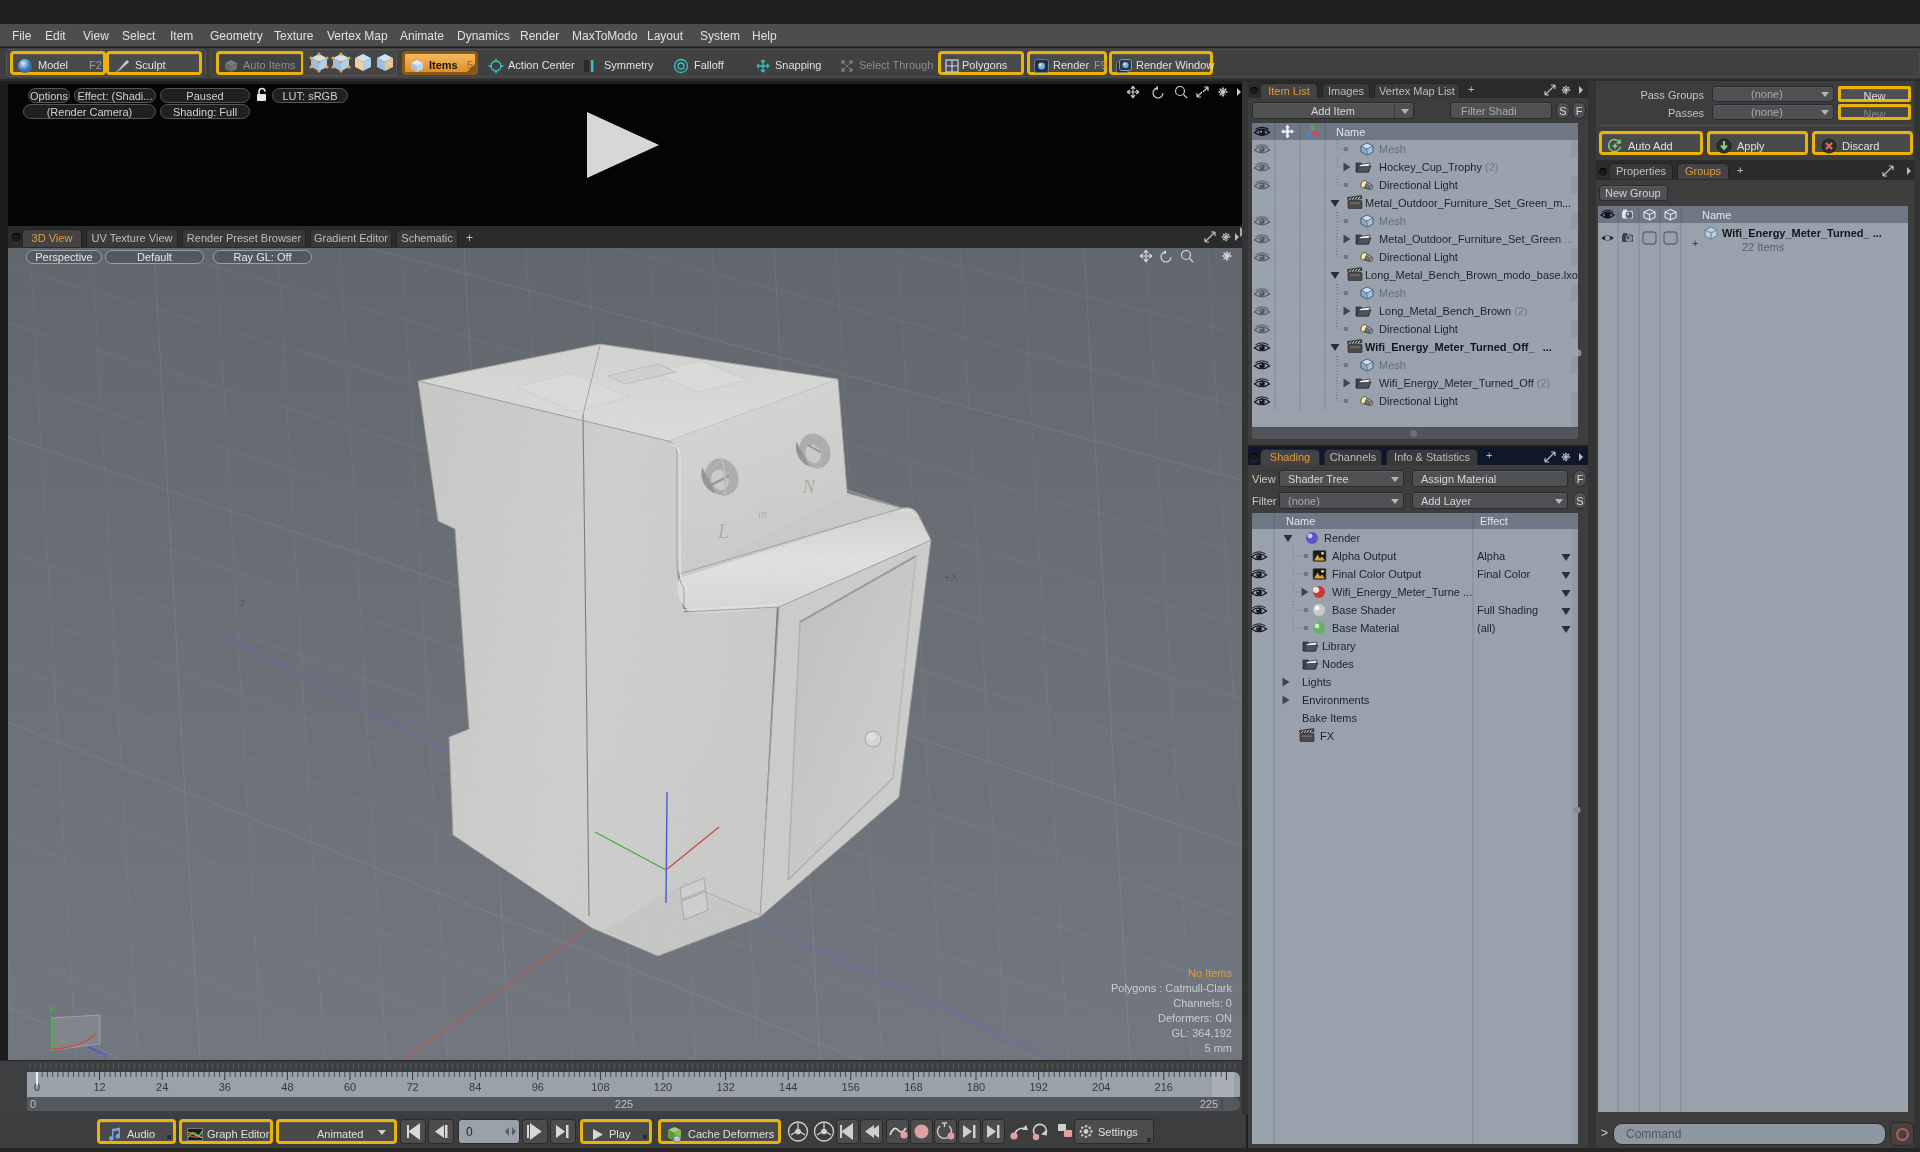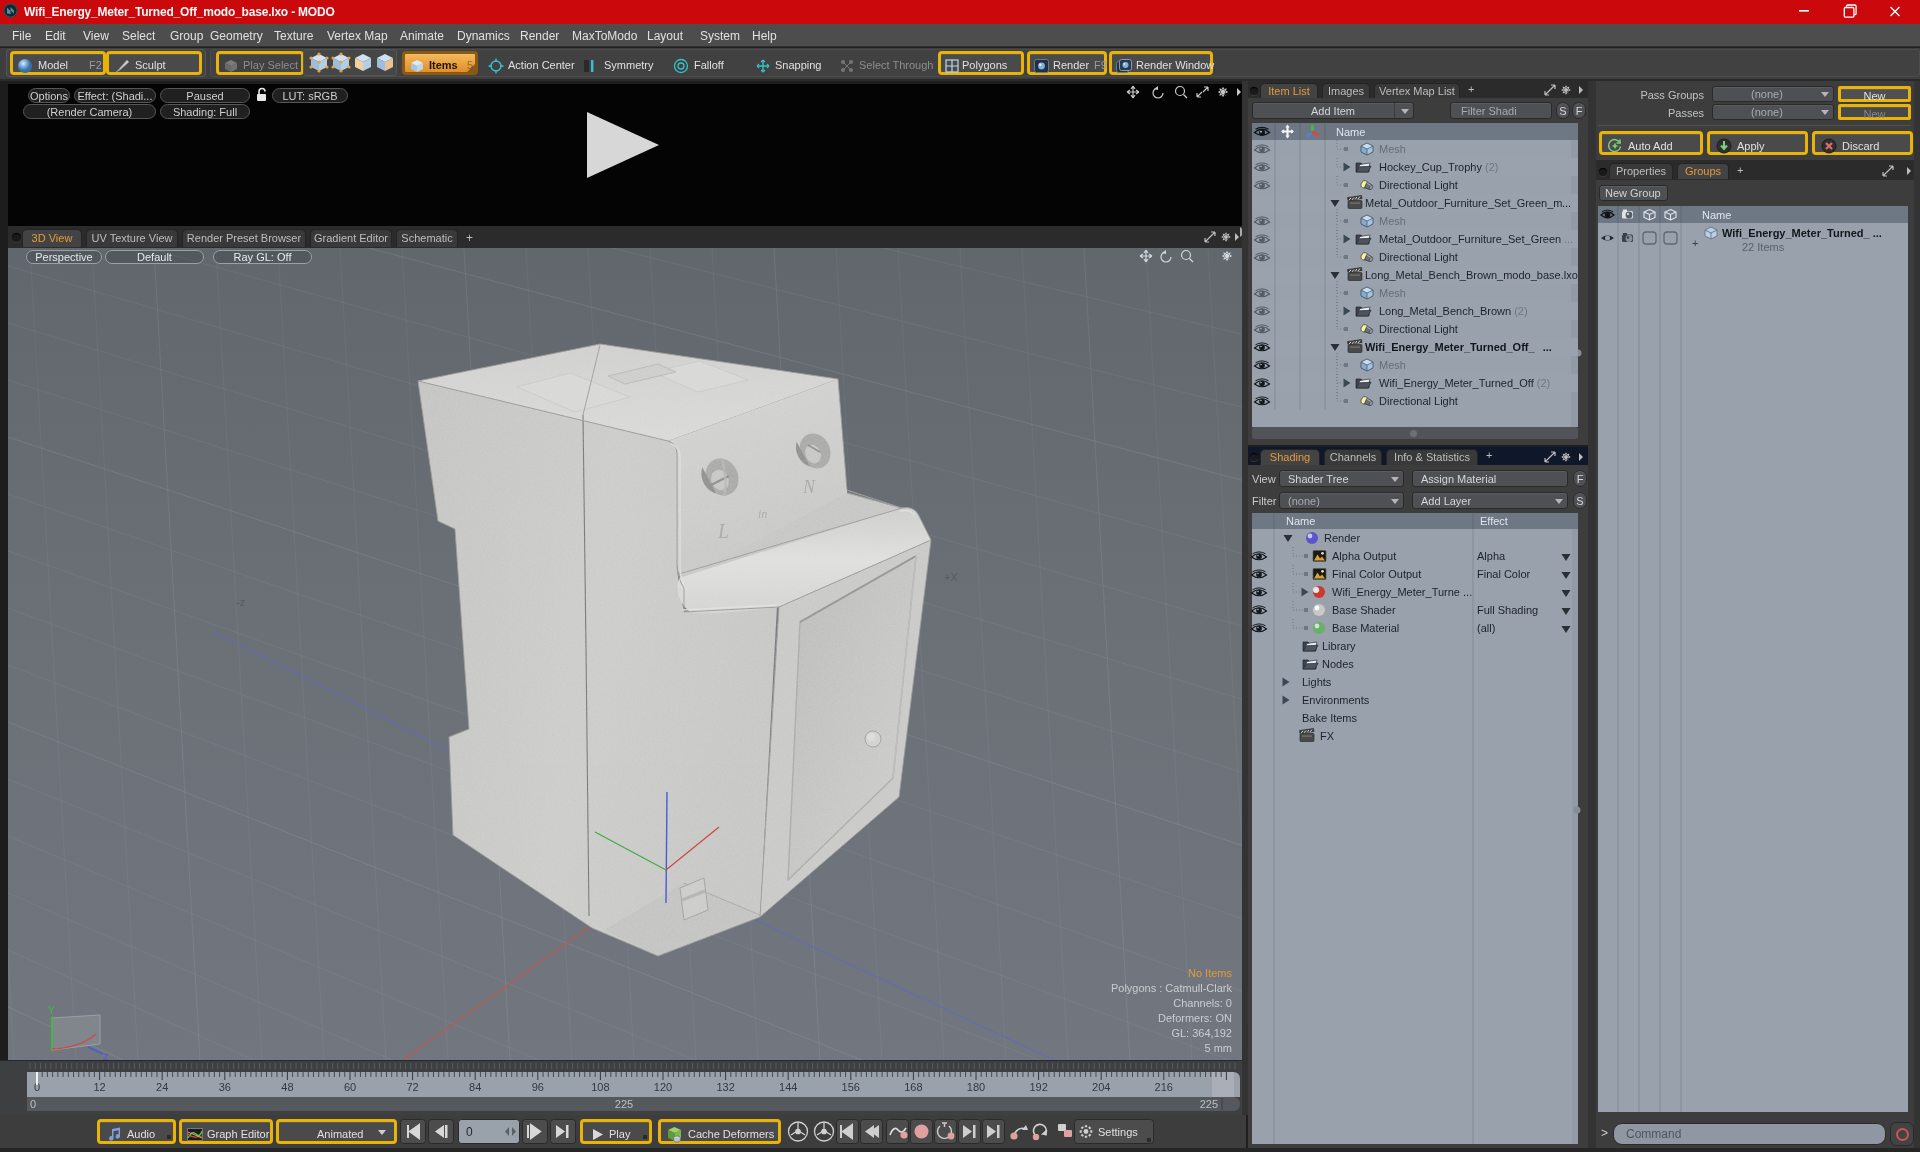--- a/index.html
+++ b/index.html
@@ -18,41 +18,27 @@
   color:#cfcfcf; font-size:11px; text-align:center; }
 .dd { position:absolute; background:#4e5054; border:1px solid #2a2a2a; border-radius:3px;
   color:#a7abaf; font-size:11px; box-shadow:inset 0 1px 0 rgba(255,255,255,0.07); }
 .ddarr { position:absolute; right:4px; top:50%; margin-top:-2px; width:0; height:0;
   border-left:4px solid transparent; border-right:4px solid transparent; border-top:5px solid #b5b5b5; }
 </style>
 </head>
 <body>
 <div id="stage">
 
-<div class="abs" id="titlebar" style="left:0;top:0;width:1920px;height:24px;background:#cb090c;">
-  <svg class="abs" style="left:3px;top:3px" width="15" height="15" viewBox="0 0 15 15">
-    <circle cx="7.5" cy="7.5" r="7" fill="#16262e"></circle>
-    <path d="M4 10.5 L4 4.5 L7.5 8 L7.5 4 L11 7.5 L11 10.8 L7.7 7.4 L7.7 11 Z" fill="#4e8fa0"></path>
-    <circle cx="7.5" cy="7.5" r="6.6" fill="none" stroke="#3a6a78" stroke-width="0.8"></circle>
-  </svg>
-  <div class="txt" style="left:24px;top:5px;font-size:12px;color:#f6f6f6;font-weight:bold;letter-spacing:-0.2px;">Wifi_Energy_Meter_Turned_Off_modo_base.lxo - MODO</div>
-  <svg class="abs" style="left:1786px;top:0" width="134" height="24" viewBox="0 0 134 24">
-    <rect x="13" y="10" width="10" height="1.6" fill="#fff"></rect>
-    <path d="M59.5 7.5 h7.2 a1.2 1.2 0 0 1 1.2 1.2 v7.2 a1.2 1.2 0 0 1 -1.2 1.2 h-7.2 a1.2 1.2 0 0 1 -1.2 -1.2 v-7.2 a1.2 1.2 0 0 1 1.2 -1.2 Z" fill="none" stroke="#fff" stroke-width="1.3"></path>
-    <path d="M60.5 6.8 v-0.6 a1.2 1.2 0 0 1 1.2 -1.2 h7.2 a1.2 1.2 0 0 1 1.2 1.2 v7.2 a1.2 1.2 0 0 1 -1.2 1.2 h-0.6" fill="none" stroke="#fff" stroke-width="1.3"></path>
-    <path d="M104.5 7 L113.5 16 M113.5 7 L104.5 16" stroke="#fff" stroke-width="1.4"></path>
-  </svg>
-</div>
 
 <div class="abs" id="menubar" style="left:0;top:24px;width:1920px;height:23px;background:#4d4d4d;border-bottom:1px solid #303030;">
   <div class="txt" style="left:12px;top:5px;font-size:12px;">File</div>
   <div class="txt" style="left:45px;top:5px;font-size:12px;">Edit</div>
   <div class="txt" style="left:83px;top:5px;font-size:12px;">View</div>
   <div class="txt" style="left:122px;top:5px;font-size:12px;">Select</div>
-  <div class="txt" style="left:170px;top:5px;font-size:12px;">Group</div>
+  <div class="txt" style="left:170px;top:5px;font-size:12px;">Item</div>
   <div class="txt" style="left:210px;top:5px;font-size:12px;">Geometry</div>
   <div class="txt" style="left:274px;top:5px;font-size:12px;">Texture</div>
   <div class="txt" style="left:327px;top:5px;font-size:12px;">Vertex Map</div>
   <div class="txt" style="left:400px;top:5px;font-size:12px;">Animate</div>
   <div class="txt" style="left:457px;top:5px;font-size:12px;">Dynamics</div>
   <div class="txt" style="left:520px;top:5px;font-size:12px;">Render</div>
   <div class="txt" style="left:572px;top:5px;font-size:12px;">MaxToModo</div>
   <div class="txt" style="left:647px;top:5px;font-size:12px;">Layout</div>
   <div class="txt" style="left:700px;top:5px;font-size:12px;">System</div>
   <div class="txt" style="left:752px;top:5px;font-size:12px;">Help</div>
@@ -84,21 +70,21 @@
         </svg>
     <span class="abs" style="left:26px;top:5px;">Sculpt</span>
   </div>
 
   <div class="btn" style="left:216px;top:3px;width:88px;height:24px;background:#414141;">
     <svg class="abs" style="left:4px;top:4px" width="16" height="16" viewBox="0 0 16 16" opacity="0.5">
           <path d="M8 2 L14 5 L8 8 L2 5 Z" fill="#b8b8b8"></path>
           <path d="M2 5 L8 8 L8 14 L2 11 Z" fill="#8f8f8f"></path>
           <path d="M14 5 L8 8 L8 14 L14 11 Z" fill="#a3a3a3"></path>
         </svg>
-    <span class="abs" style="left:24px;top:5px;color:#8d8d8d;">Play Select</span>
+    <span class="abs" style="left:24px;top:5px;color:#8d8d8d;">Auto Items</span>
   </div>
 
   <div class="abs" style="left:303px;top:1px;width:94px;height:27px;background:#464646;border:1px solid #555;border-radius:3px;"></div>
   <svg class="abs" style="left:308px;top:3px" width="90" height="24" viewBox="0 0 90 24">
     <g id="cubeicon">
       <path d="M11 3 L19 7 L11 11 L3 7 Z" fill="#cfe2f2"></path>
       <path d="M3 7 L11 11 L11 20 L3 16 Z" fill="#9dbfdd"></path>
       <path d="M19 7 L11 11 L11 20 L19 16 Z" fill="#b3cfe6"></path>
       <circle cx="3" cy="7" r="1.6" fill="#e8a33c"></circle>
           <circle cx="11" cy="3" r="1.6" fill="#e8a33c"></circle>

